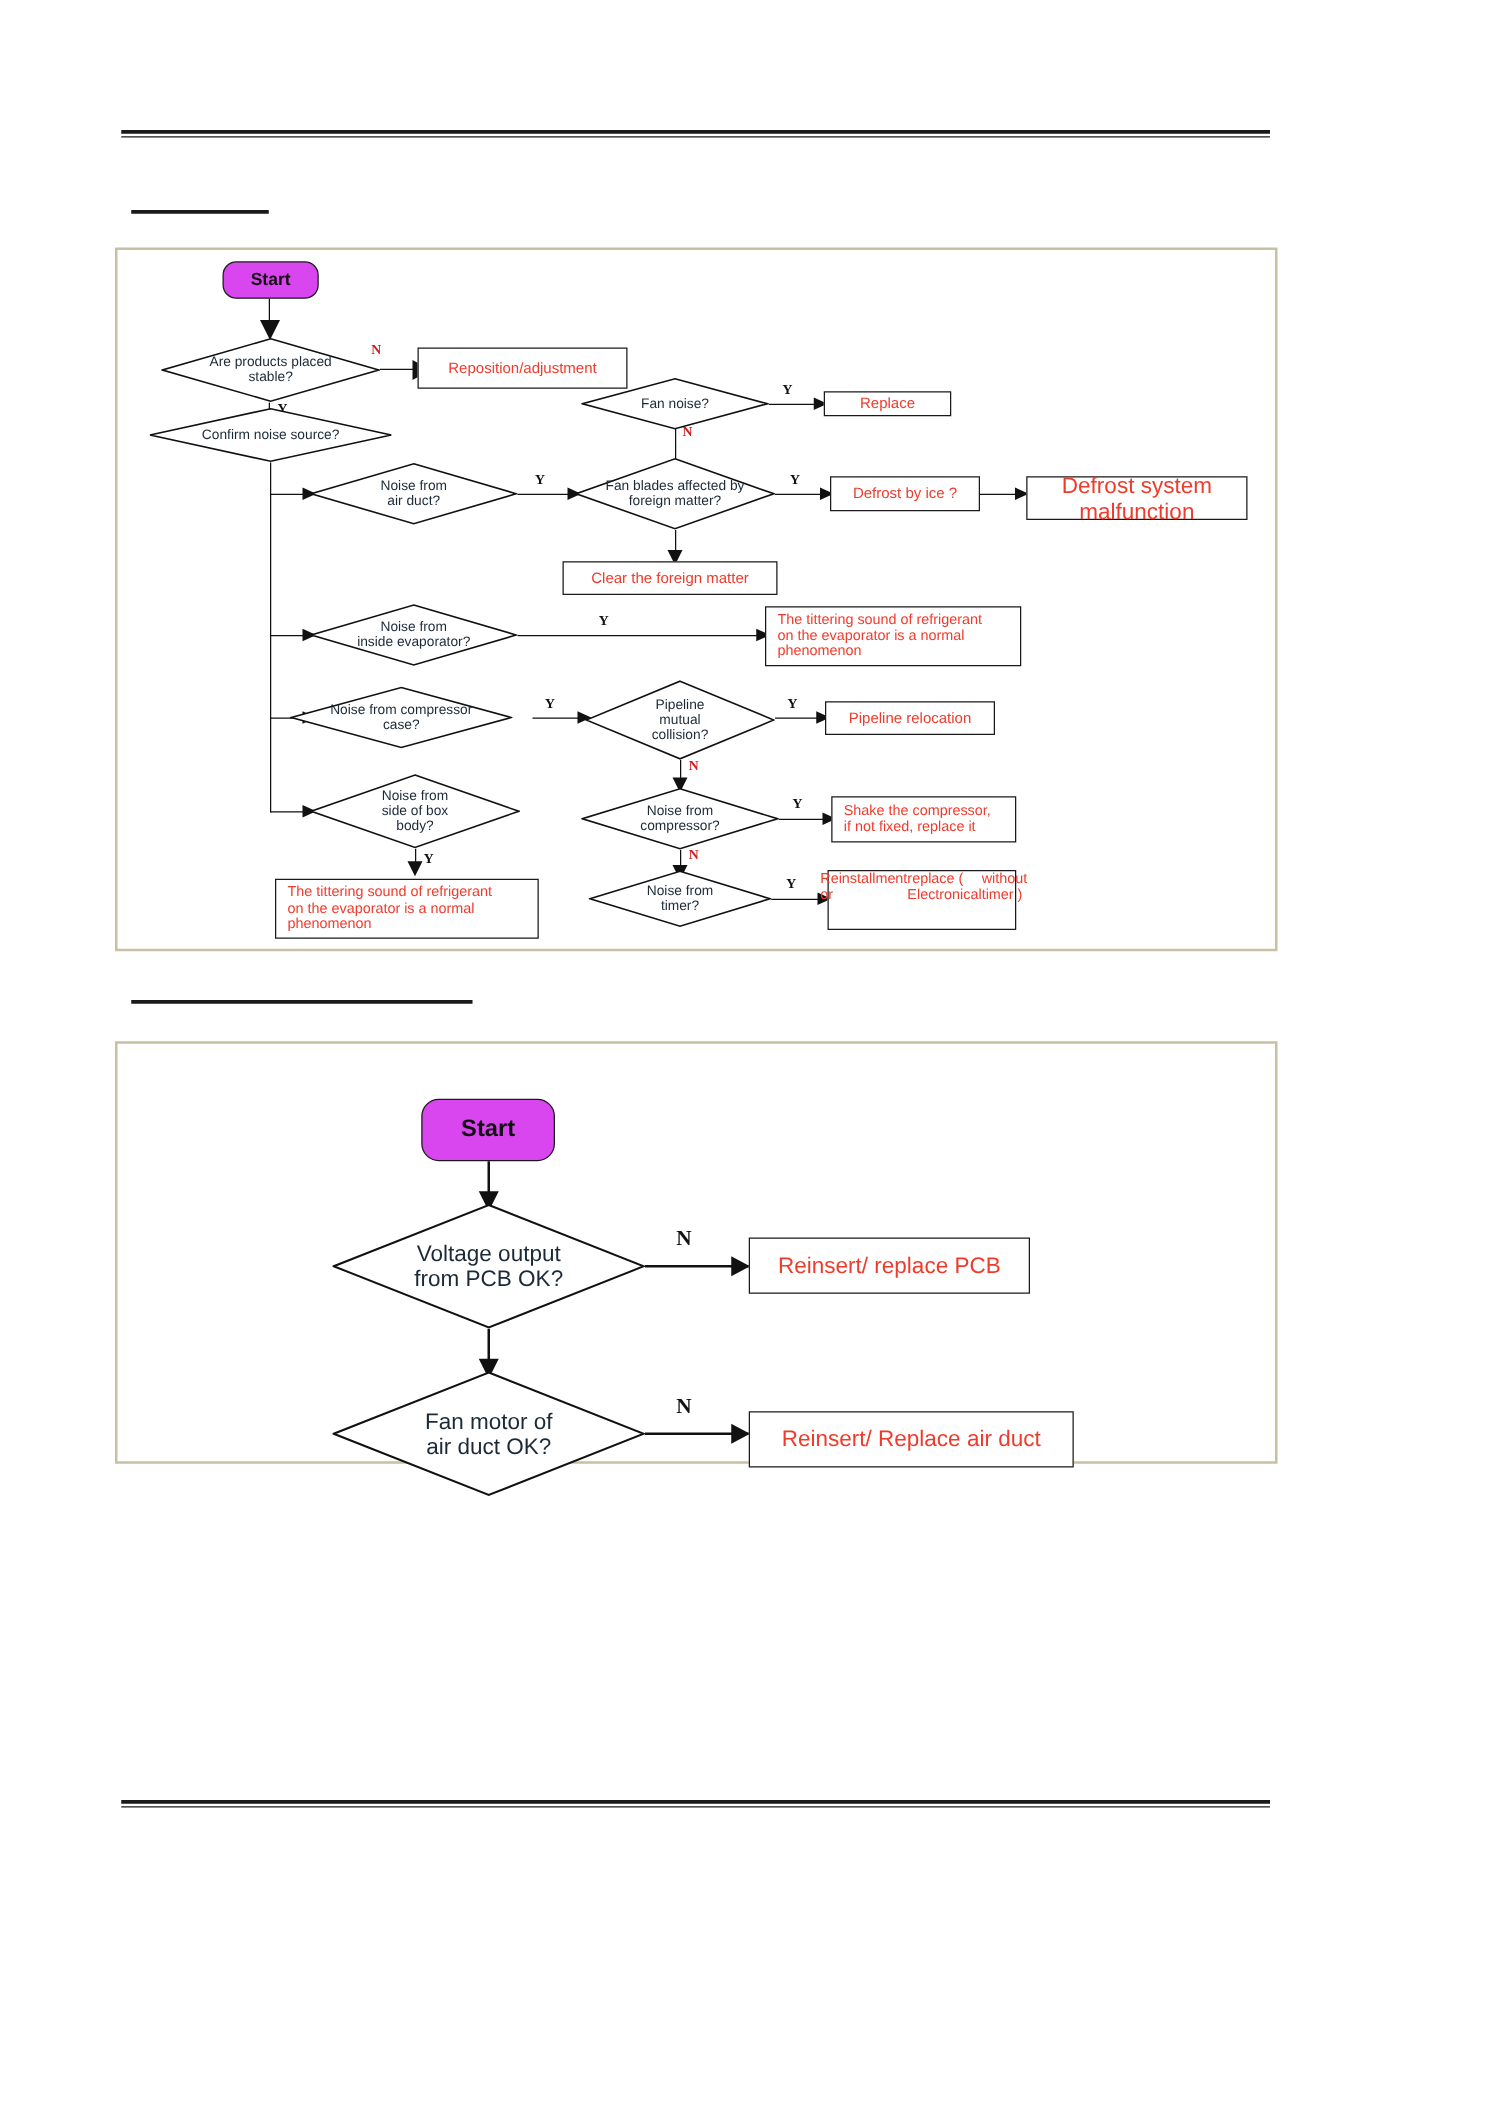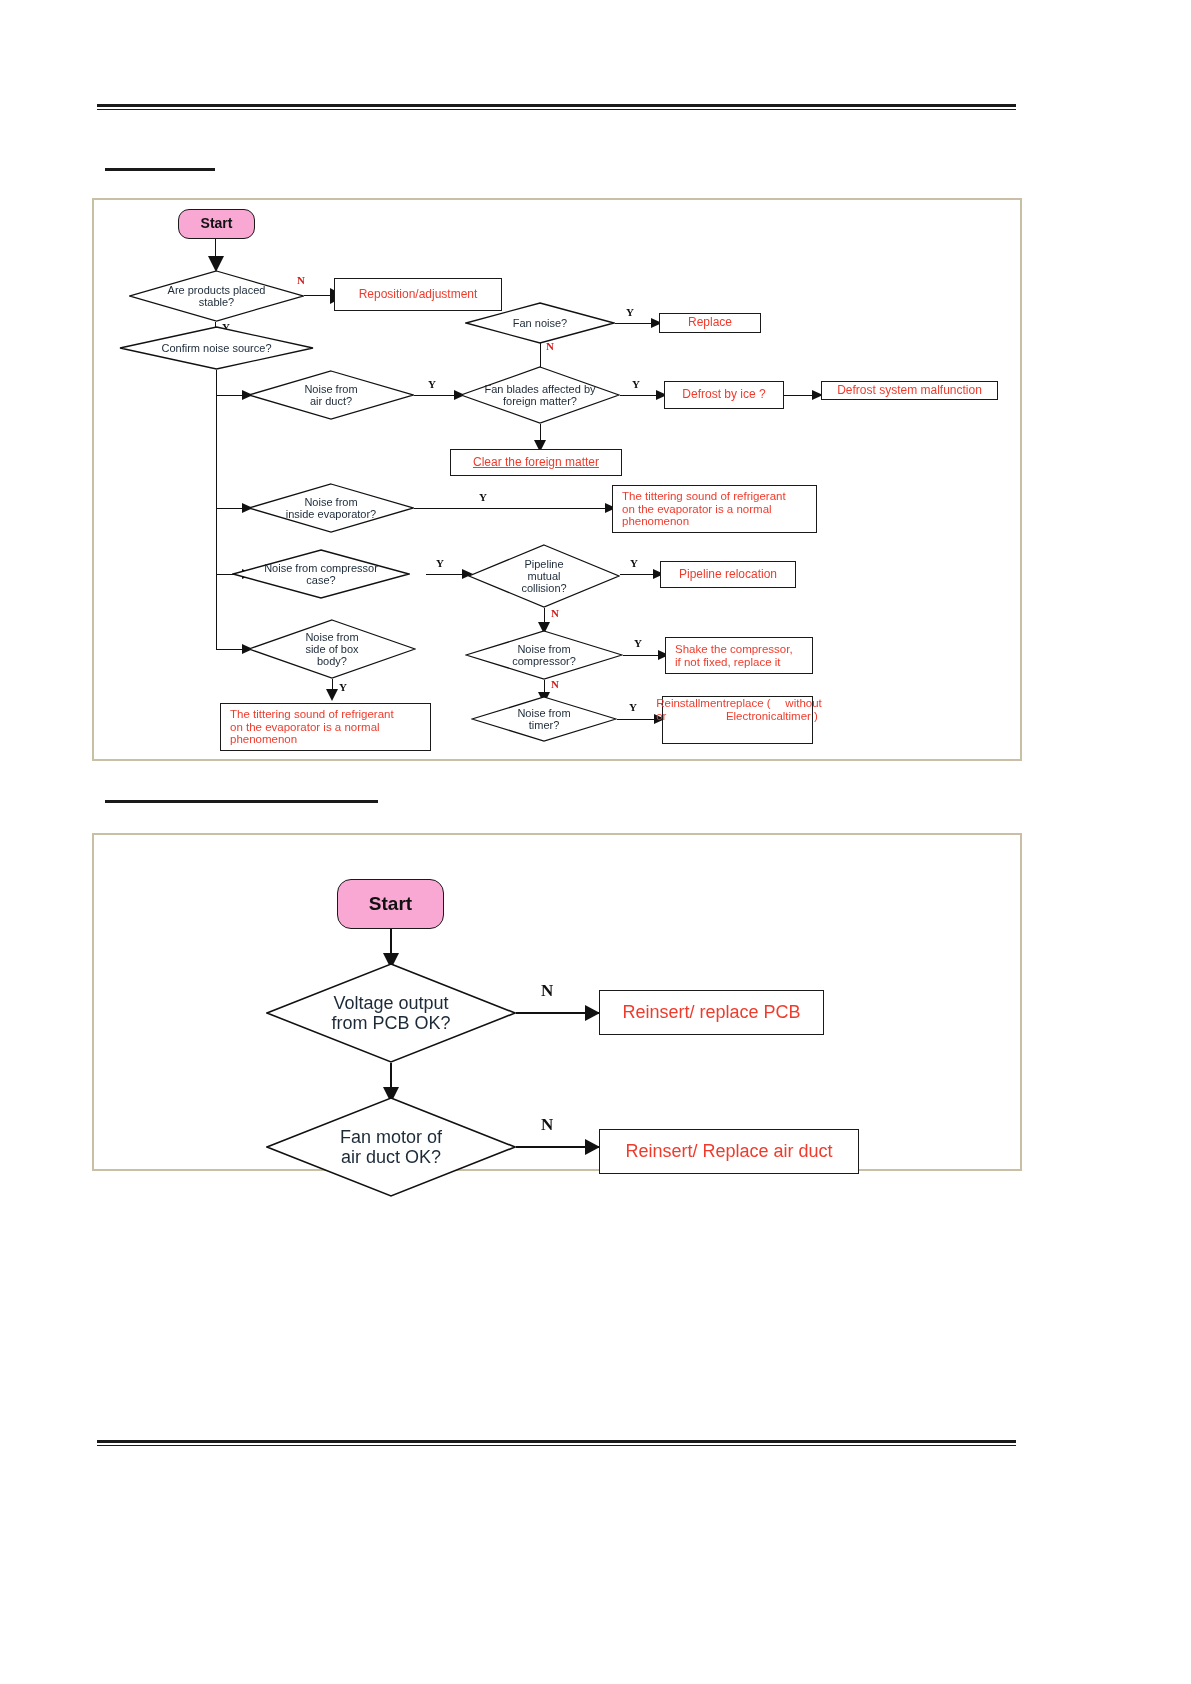--- a/index.html
+++ b/index.html
@@ -37,21 +37,21 @@
     align-items:center;
     justify-content:center;
     text-align:center;
     line-height:1.12;
   }
   .terminator{
     border:1.6px solid #1a1a1a;
     border-radius:11px;
     font-weight:bold;
     color:#111;
-    background:#f9a8d4;
+    background:#d946ef;
   }
   .decision{
     color:#1c2a38;
     background:transparent;
   }
   .decision .dlabel{position:relative;z-index:2;padding:0 6px;}
   .decision svg{position:absolute;left:0;top:0;width:100%;height:100%;z-index:1;}
 
   .rectbox{
     border:1.3px solid #1a1a1a;
@@ -153,21 +153,21 @@
   <div class="arrow right" style="left:562px;top:190px;"></div>
   <div class="elabel" style="left:538px;top:178px;">Y</div>
 
   <div class="node rectbox" style="left:570px;top:181px;width:120px;height:28px;font-size:12px;">
     <span>Defrost by ice ?</span>
   </div>
 
   <div class="line hline" style="left:690px;top:195px;width:33px;"></div>
   <div class="arrow right" style="left:718px;top:190px;"></div>
 
-  <div class="node rectbox" style="left:727px;top:181px;width:177px;height:19px;font-size:12px;">
+  <div class="node rectbox" style="left:727px;top:181px;width:177px;height:35px;font-size:18px;">
     <span>Defrost system malfunction</span>
   </div>
 
   <div class="line vline" style="left:446px;top:128px;height:40px;"></div>
   <div class="arrow up" style="left:440px;top:126px;"></div>
   <div class="elabel n" style="left:452px;top:140px;">N</div>
 
   <div class="node decision" style="left:371px;top:102px;width:150px;height:42px;font-size:11px;">
     <svg viewBox="0 0 150 42" preserveAspectRatio="none">
       <polygon points="75,1 149,21 75,41 1,21" fill="#fff" stroke="#111" stroke-width="1.3"></polygon>
@@ -179,21 +179,21 @@
   <div class="arrow right" style="left:557px;top:118px;"></div>
   <div class="elabel" style="left:532px;top:106px;">Y</div>
 
   <div class="node rectbox" style="left:565px;top:113px;width:102px;height:20px;font-size:12px;">
     <span>Replace</span>
   </div>
 
   <div class="line vline" style="left:446px;top:224px;height:22px;"></div>
   <div class="arrow down" style="left:440px;top:240px;"></div>
 
-  <div class="node rectbox" style="left:356px;top:249px;width:172px;height:27px;font-size:12px;text-decoration:underline;">
+  <div class="node rectbox" style="left:356px;top:249px;width:172px;height:27px;font-size:12px;">
     <span>Clear the foreign matter</span>
   </div>
 
   <div class="line hline" style="left:122px;top:308px;width:30px;"></div>
   <div class="arrow right" style="left:148px;top:303px;"></div>
 
   <div class="node decision" style="left:154px;top:283px;width:166px;height:50px;font-size:11px;">
     <svg viewBox="0 0 166 50" preserveAspectRatio="none">
       <polygon points="83,1 165,25 83,49 1,25" fill="#fff" stroke="#111" stroke-width="1.3"></polygon>
     </svg>

